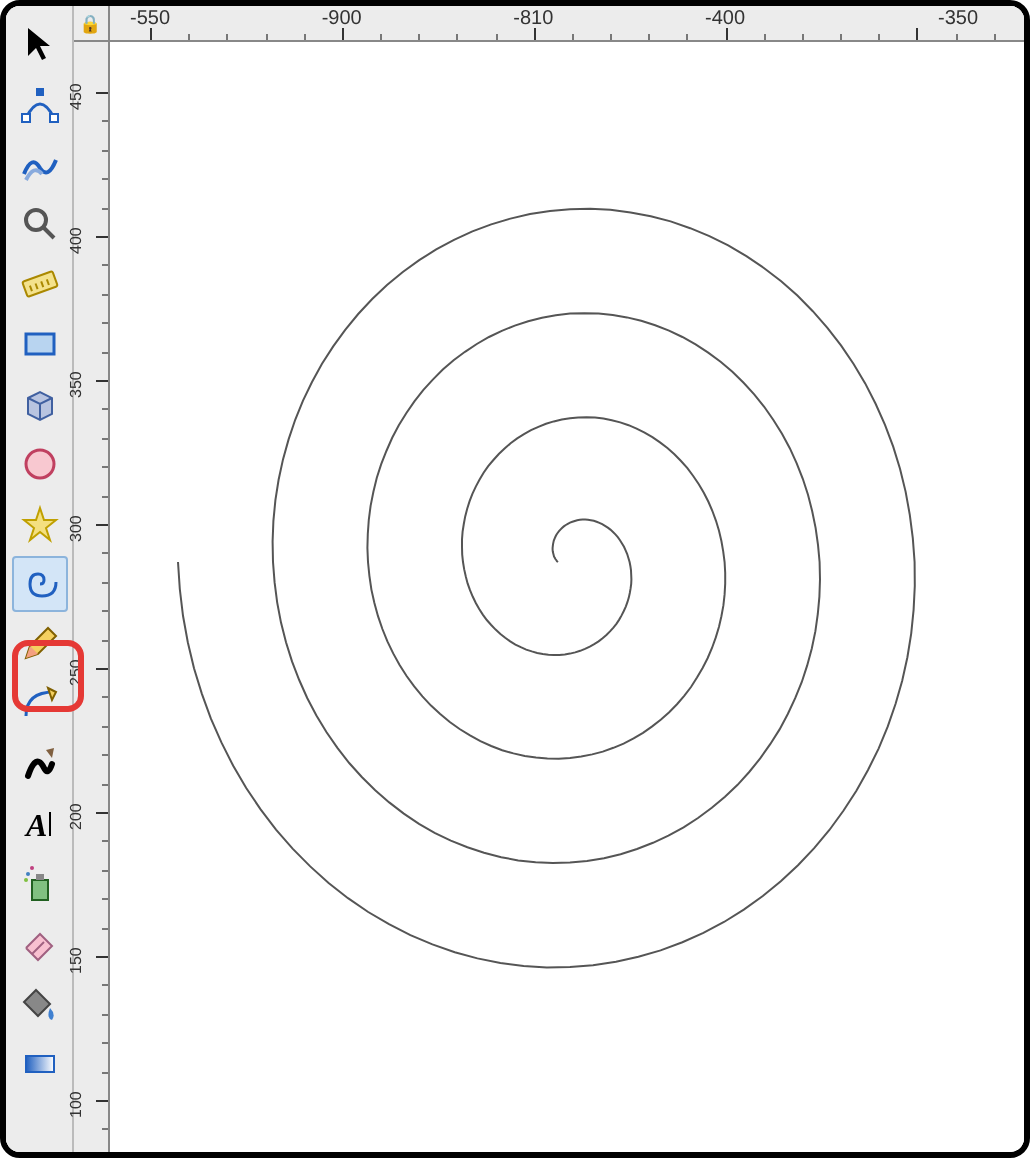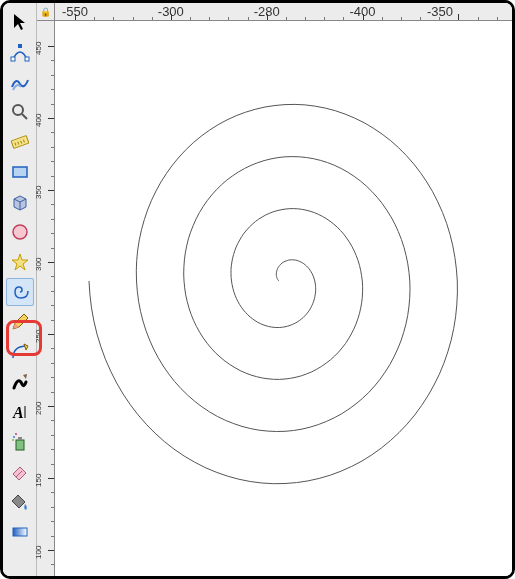--- a/index.html
+++ b/index.html
@@ -101,21 +101,21 @@
     position: absolute;
     left: 18px;
     top: 18px;
     right: 0;
     bottom: 0;
     background: #fff;
     overflow: hidden;
   }
   .tick-label-h {
     position: absolute;
-    font-size: 13px;
+    font-size: 10px;
     color: #333;
     top: 1px;
     transform: translateX(-50%);
   }
   .tick-major-h {
     position: absolute;
     width: 1px;
     height: 6px;
     background: #333;
     bottom: 0;
@@ -280,39 +280,39 @@
     <div class="corner-box">
       <span class="lock-icon">🔒</span>
     </div>
     <div class="ruler-h" id="ruler-h">
         <div class="tick-label-h" style="left: 20px;">-550</div>
         <div class="tick-major-h" style="left: 20px;"></div>
         <div class="tick-minor-h" style="left: 39.1667px;"></div>
         <div class="tick-minor-h" style="left: 58.3333px;"></div>
         <div class="tick-minor-h" style="left: 77.5px;"></div>
         <div class="tick-minor-h" style="left: 96.6667px;"></div>
-        <div class="tick-label-h" style="left: 115.833px;">-300</div>
+        <div class="tick-label-h" style="left: 115.833px;">-900</div>
         <div class="tick-major-h" style="left: 115.833px;"></div>
         <div class="tick-minor-h" style="left: 135px;"></div>
         <div class="tick-minor-h" style="left: 154.167px;"></div>
         <div class="tick-minor-h" style="left: 173.333px;"></div>
         <div class="tick-minor-h" style="left: 192.5px;"></div>
-        <div class="tick-label-h" style="left: 211.667px;">-280</div>
+        <div class="tick-label-h" style="left: 211.667px;">-810</div>
         <div class="tick-major-h" style="left: 211.667px;"></div>
         <div class="tick-minor-h" style="left: 230.833px;"></div>
         <div class="tick-minor-h" style="left: 250px;"></div>
         <div class="tick-minor-h" style="left: 269.167px;"></div>
         <div class="tick-minor-h" style="left: 288.333px;"></div>
         <div class="tick-label-h" style="left: 307.5px; text-align: center;">-400</div>
         <div class="tick-major-h" style="left: 307.5px;"></div>
         <div class="tick-minor-h" style="left: 326.667px;"></div>
         <div class="tick-minor-h" style="left: 345.833px;"></div>
         <div class="tick-minor-h" style="left: 365px;"></div>
         <div class="tick-minor-h" style="left: 384.167px;"></div>
-        <div class="tick-label-h" style="left: 385px;">-350</div>
+        <div class="tick-label-h" style="left: 424px;">-350</div>
         <div class="tick-major-h" style="left: 403.333px;"></div>
         <div class="tick-minor-h" style="left: 422.5px;"></div>
         <div class="tick-minor-h" style="left: 441.667px;"></div>
       </div>
     <div class="ruler-v" id="ruler-v">
         <div class="tick-label-v" style="top: 25px;">450</div>
         <div class="tick-major-v" style="top: 25px;"></div>
         <div class="tick-minor-v" style="top: 39.4px;"></div>
         <div class="tick-minor-v" style="top: 53.8px;"></div>
         <div class="tick-minor-v" style="top: 68.2px;"></div>

